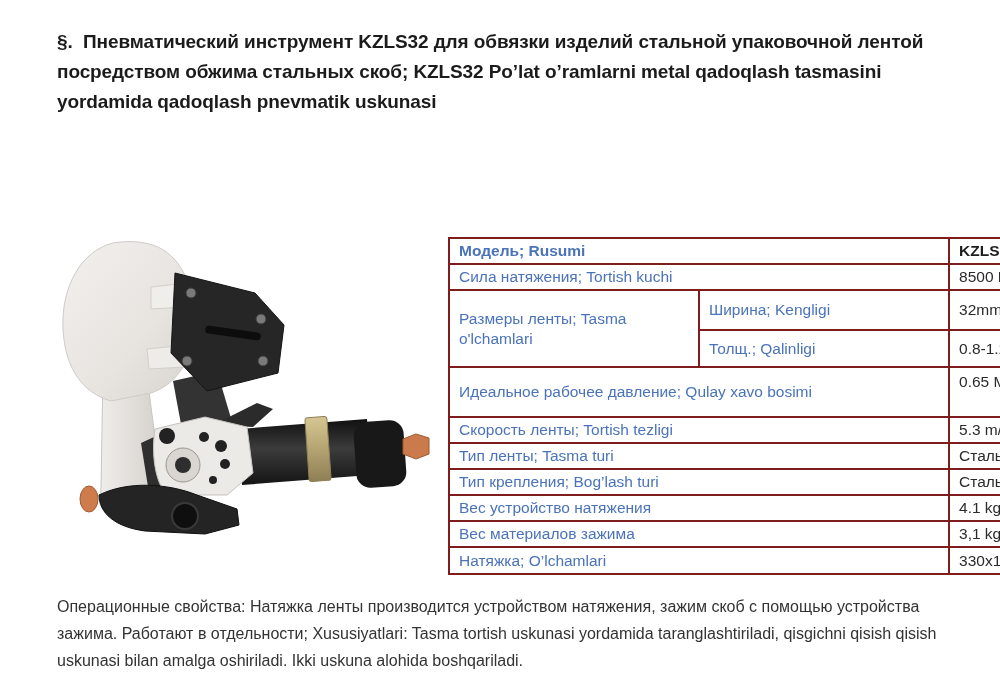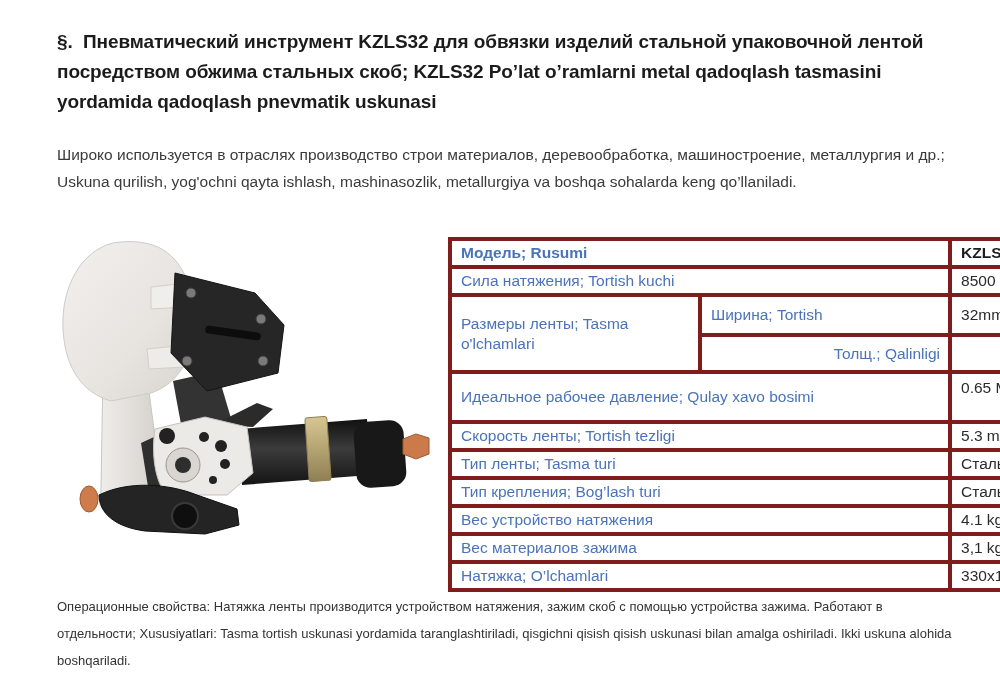--- a/index.html
+++ b/index.html
@@ -11,56 +11,55 @@
     position:absolute; left:57px; top:27px; width:900px;
     font-size:19px; font-weight:bold; color:#1b1b1b;
     line-height:30px; letter-spacing:-0.1px; white-space:pre-wrap;
   }
   .intro {
     position:absolute; left:57px; top:141px; width:900px;
     font-size:15.5px; color:#3a3a3a; line-height:27px;
   }
   .footer-text {
     position:absolute; left:57px; top:593px; width:900px;
-    font-size:13px; color:#333333; line-height:27px;
+    font-size:16px; color:#333333; line-height:27px;
   }
 
   .photo { position:absolute; left:55px; top:233px; width:392px; height:335px; }
 
   table.spec {
     position:absolute; left:448px; top:237px; width:506px;
     border-collapse:collapse; table-layout:fixed;
     font-size:15.5px; line-height:20px;
   }
   table.spec td {
-    border:4px solid #7f1d1d; padding:2px 8px 2px 9px;
+    border:2px solid #7f1d1d; padding:2px 8px 2px 9px;
     vertical-align:middle; overflow:hidden;
   }
   td.lbl  { color:#4a73ba; }
   td.val  { color:#2b2b2b; }
   tr.first td { font-weight:bold; }
   tr.first td.val { color:#1d1d1d; }
   td.group { width:97px; padding-right:4px; }
   td.sublbl { width:153px; }
   col.c-label  { width:250px; }
   col.c-value  { width:256px; }
   .h25 td { height:25px; }
   .h40 td { height:40px; }
-  .h37 td { height:37px;text-align:right; }
+  .h37 td { height:37px; }
   .h50 td { height:50px; }
   .h27 td { height:27px; }
 </style>
 </head>
 <body>
 
 <div class="page">
 
   <div class="heading">§.  Пневматический инструмент KZLS32 для обвязки изделий стальной упаковочной лентой посредством обжима стальных скоб; KZLS32 Po’lat o’ramlarni metal qadoqlash tasmasini yordamida qadoqlash pnevmatik uskunasi</div>
 
-  <div class="intro">Широко используется в отраслях производство строи материалов, деревообработка, машиностроение, металлургия и др.; Uskuna qurilish, yog'ochni qayta ishlash, mashinasozlik, metallurgiya va boshqa sohalarda keng qo’llaniladi.</div>
 
   <div class="photo">
     <svg width="392" height="335" viewBox="0 0 392 335" xmlns="http://www.w3.org/2000/svg">
       <defs>
         <linearGradient id="gbody" x1="0" y1="0" x2="1" y2="1">
           <stop offset="0" stop-color="#f2f0ed"></stop>
             <stop offset="0.6" stop-color="#e7e4e0"></stop>
             <stop offset="1" stop-color="#d7d4cf"></stop>
         </linearGradient>
         <linearGradient id="ghandle" x1="0" y1="0" x2="1" y2="0">
@@ -130,21 +129,21 @@
       <tr class="first h25">
         <td class="lbl" colspan="2">Модель; Rusumi</td>
         <td class="val">KZLS32</td>
       </tr>
       <tr class="h25">
         <td class="lbl" colspan="2">Сила натяжения; Tortish kuchi</td>
         <td class="val">8500 N</td>
       </tr>
       <tr class="h40">
         <td class="lbl group" rowspan="2">Размеры ленты; Tasma o'lchamlari</td>
-        <td class="lbl sublbl">Ширина; Tortish</td>
+        <td class="lbl sublbl">Ширина; Kengligi</td>
         <td class="val">32mm</td>
       </tr>
       <tr class="h37">
         <td class="lbl sublbl">Толщ.; Qalinligi</td>
         <td class="val">0.8-1.2mm</td>
       </tr>
       <tr class="h50">
         <td class="lbl" colspan="2">Идеальное рабочее давление; Qulay xavo bosimi</td>
         <td class="val" style="vertical-align:top; padding-top:4px;">0.65 MPa</td>
       </tr>

